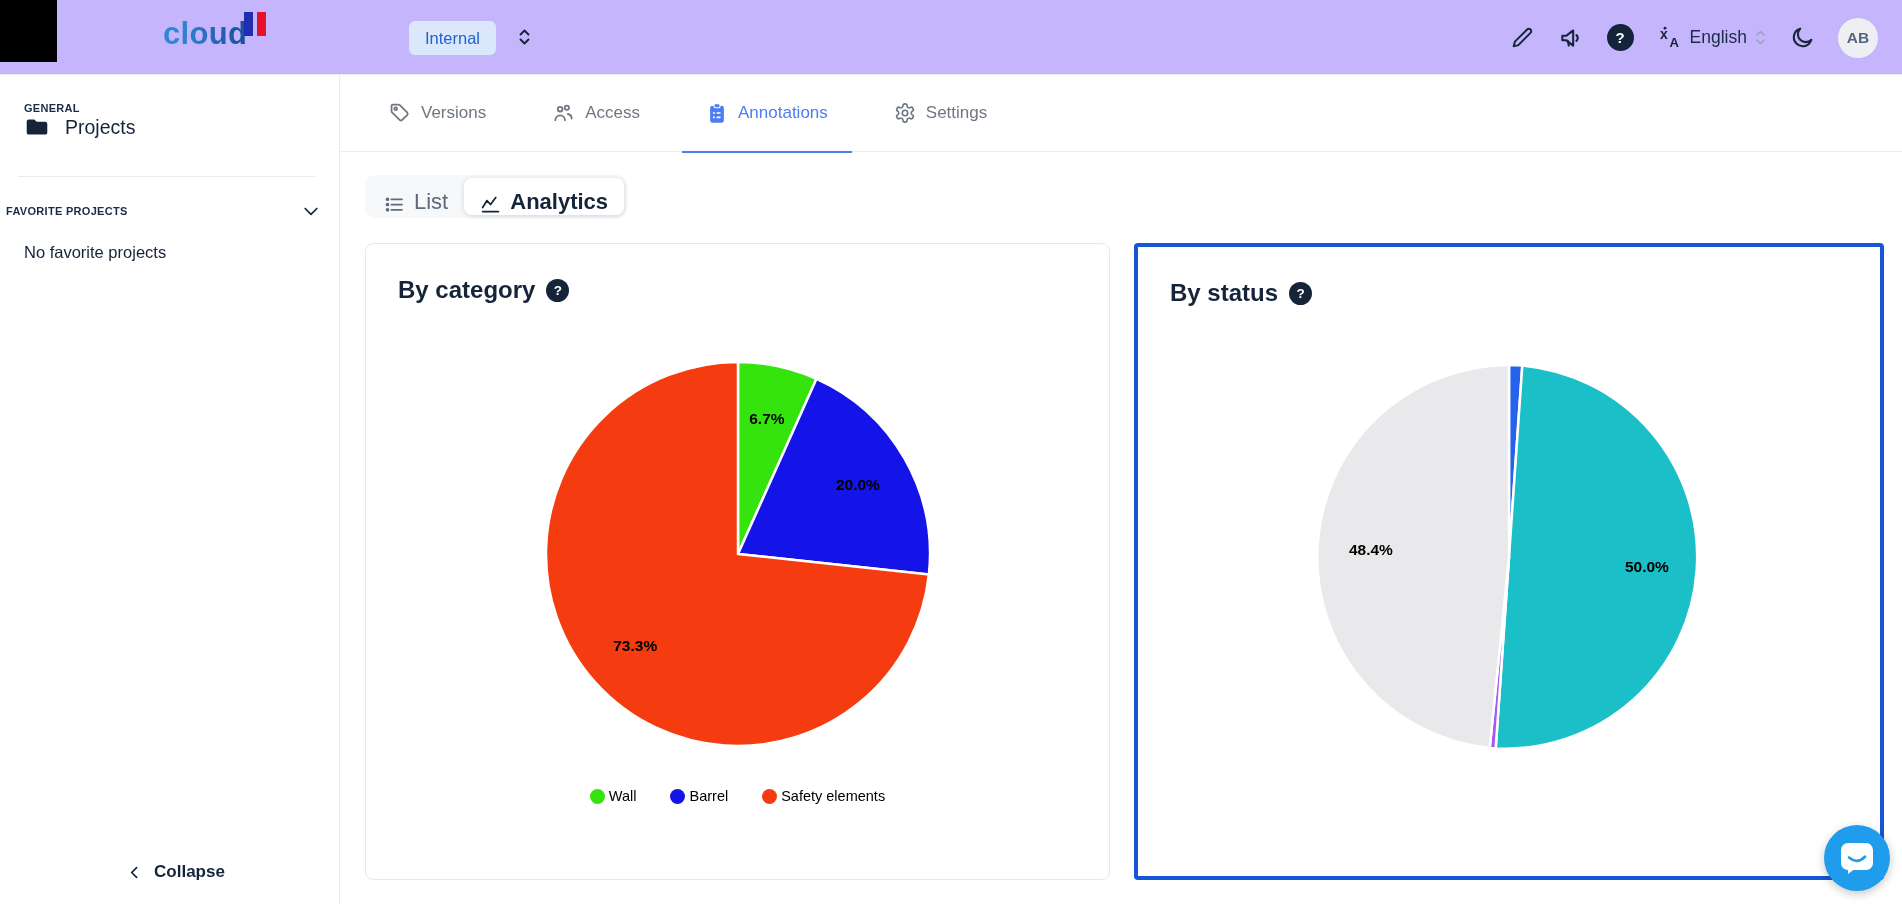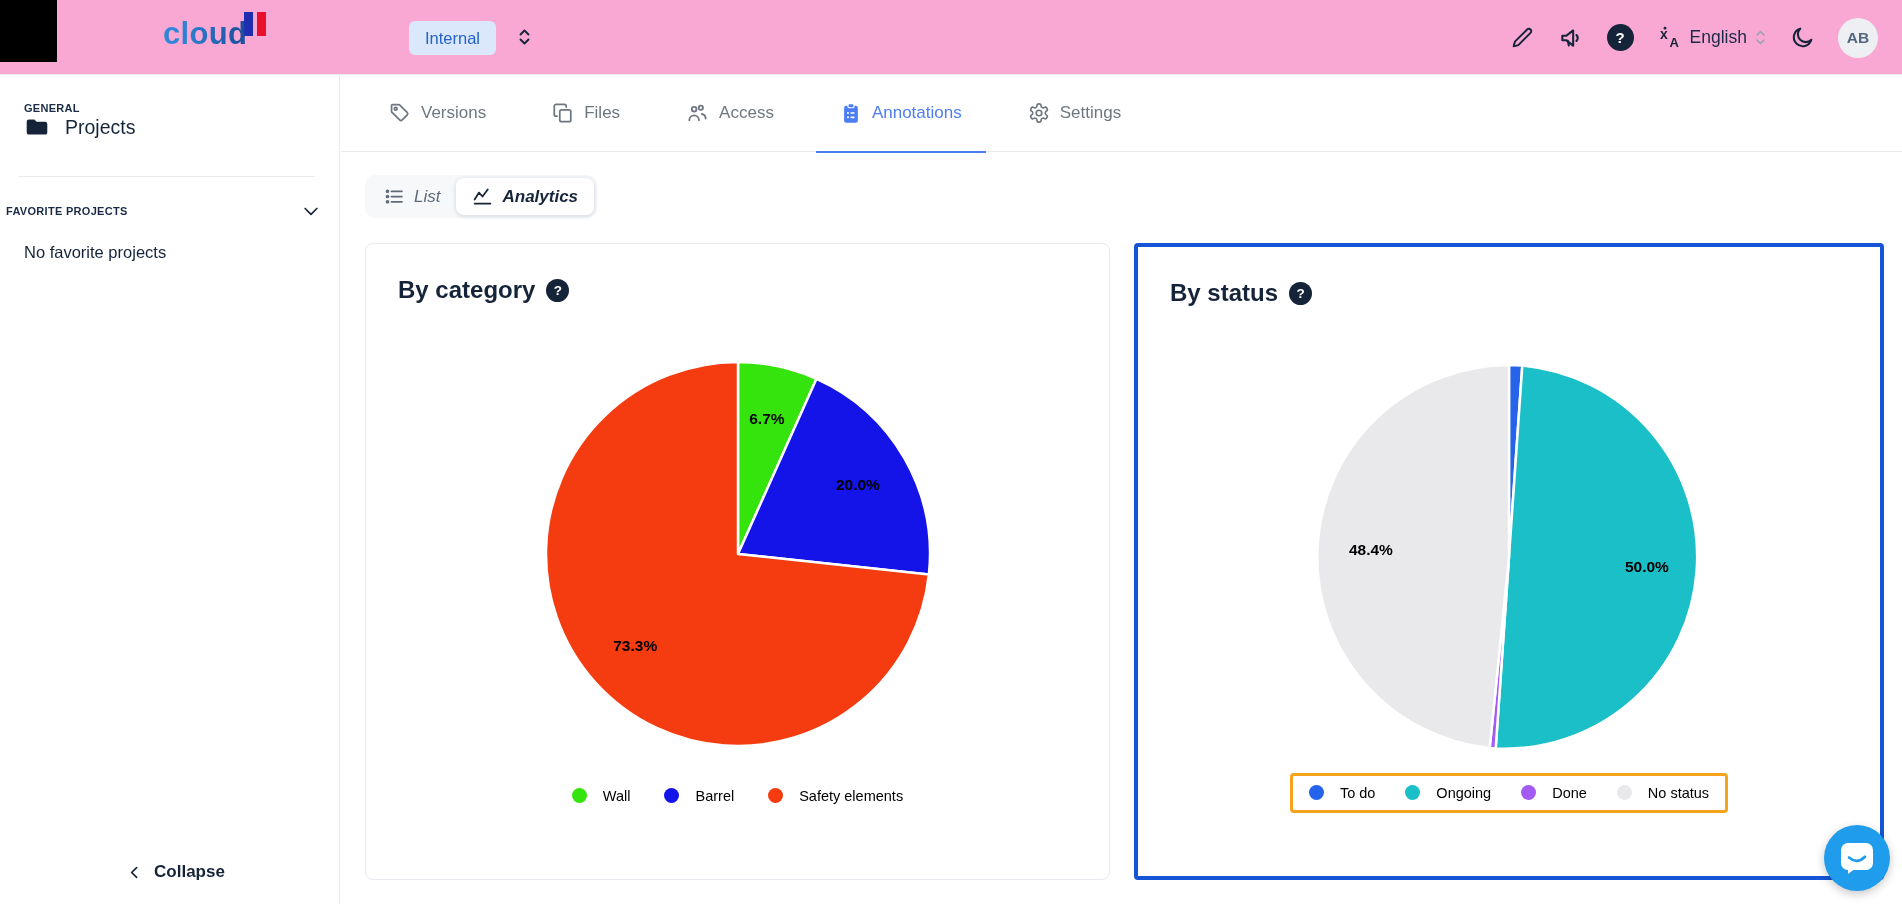--- a/index.html
+++ b/index.html
@@ -3,21 +3,21 @@
 <meta charset="utf-8">
 <style>
   * { box-sizing: border-box; }
   html,body { margin:0; padding:0; }
   body {
     width:1902px; height:904px; position:relative; overflow:hidden;
     background:#ffffff; color:#16243A;
     font-family:"Liberation Sans", sans-serif;
   }
   
-  .topbar { position:absolute; top:0; left:0; right:0; height:75px; background:#f9a8d4;
+  .topbar { position:absolute; top:0; left:0; right:0; height:75px; background:#c4b5fd;
             border-bottom:1px solid #E9EBEF; z-index:3; }
   .corner-black { position:absolute; left:0; top:0; width:57px; height:62px; background:#000; }
   .logo { position:absolute; left:163px; top:16px; font-size:31px; font-weight:600; letter-spacing:.3px;
           background:linear-gradient(90deg,#2E86D8 20%,#1D4F9C 95%);
           -webkit-background-clip:text; background-clip:text; color:transparent; }
   .flag { position:absolute; left:244px; top:12px; display:flex; gap:4px; }
   .flag i { display:block; width:9px; height:24px; }
   .flag .b { background:#1F2DB0; } .flag .r { background:#E8112D; }
   .chip { position:absolute; left:409px; top:21px; height:34px; padding:0 16px;
           background:#DBE7FA; color:#2563C9; font-size:16.5px; border-radius:6px;
@@ -48,39 +48,39 @@
   
   .main { position:absolute; left:341px; top:75px; right:0; bottom:0; background:#fff; }
   .tabbar { height:77px; border-bottom:1px solid #E9EBEF; display:flex; align-items:center;
             padding-left:24px; column-gap:18px; }
   .tab { position:relative; height:77px; display:flex; align-items:center; gap:10px; padding:0 24px;
          font-size:17px; color:#6E7781; cursor:pointer; }
   .tab.active { color:#4C7DF2; }
   .tab.active::after { content:""; position:absolute; left:0; right:0; bottom:-1px; height:2px; background:#4C7DF2; }
   .toolbar { display:flex; justify-content:space-between; align-items:center; margin:23px 18px 0 24px; }
   .seg { display:flex; align-items:center; background:#F6F8FA; border-radius:10px; padding:3px; height:43px; }
-  .seg-item { display:flex; align-items:center; gap:9px; padding:0 16px; height:37px; font-size:17px;
-              color:#5F6B7A; border-radius:8px; cursor:pointer;font-style:italic; }
+  .seg-item { display:flex; align-items:flex-end; gap:9px; padding:0 16px; height:37px; font-size:22px;
+              color:#5F6B7A; border-radius:8px; cursor:pointer; }
   .seg-item.active { background:#fff; color:#16243A; font-weight:700; box-shadow:0 1px 5px rgba(20,30,50,.16); }
   .btn-row { display:flex; gap:16px; }
   .btn { height:44px; padding:0 21px; border:1px solid #D8DDE3; border-radius:8px; background:#fff;
          font-size:17px; color:#8694A6; display:flex; align-items:center; cursor:pointer;
          font-family:"Liberation Sans", sans-serif; }
   
   .charts { display:flex; gap:24px; margin:25px 18px 0 24px; }
   .card { width:745px; height:637px; background:#fff; border:1px solid #E7E9EE; border-radius:8px;
           padding-top:32px; position:relative; }
   .card.highlight { width:750px; border:4px solid #1556D6; border-radius:4px; }
   .card-title { display:flex; align-items:center; gap:11px; margin-left:32px;
                 font-size:24px; font-weight:600; color:#16243A; }
   .pie-wrap { display:flex; justify-content:center; margin-top:50px; }
   svg.pie { width:400px; height:400px; }
   .pie-label { font-size:15.5px; font-weight:700; fill:#000; font-family:"Liberation Sans", sans-serif; }
   .legend { display:flex; justify-content:center; gap:34px; margin-top:34px; }
-  .legend-item { display:flex; gap:16px; font-size:14.5px; color:#000; cursor:pointer;
+  .legend-item { display:flex; align-items:center; gap:4px; font-size:14.5px; color:#000; cursor:pointer;
                  font-family:"Liberation Sans", sans-serif; }
   .legend-dot { width:15px; height:15px; border-radius:50%; display:inline-block; }
   .legend-box-wrap { display:flex; justify-content:center; margin-top:16px; }
   .legend-box { display:inline-flex; border:3px solid #F5A31B; border-radius:4px; padding:9px 16px; }
   .legend-box .legend { margin-top:0; gap:30px; }
   
   .chat { position:absolute; right:12px; bottom:13px; width:66px; height:66px; border-radius:50%;
           background:#1F9CEB; display:flex; align-items:center; justify-content:center;
           box-shadow:0 3px 10px rgba(0,0,0,.22); cursor:pointer; z-index:6; }
 </style>
@@ -162,27 +162,20 @@
 
 <main class="main">
 
   <div class="tabbar">
     <div class="tab">
       <svg width="22" height="22" viewBox="0 0 24 24" fill="none" stroke="#6E7781" stroke-width="1.9" stroke-linecap="round" stroke-linejoin="round">
         <path d="M2.8 10.4V4a1.2 1.2 0 0 1 1.2-1.2h6.4a2 2 0 0 1 1.4.6l8 8a2 2 0 0 1 0 2.8l-5.4 5.4a2 2 0 0 1-2.8 0l-8-8a2 2 0 0 1-.8-1.2z"></path>
         <circle cx="7.3" cy="7.3" r="1.5"></circle>
       </svg>
       <span>Versions</span>
-    </div>
-    <div class="tab">
-      <svg width="22" height="22" viewBox="0 0 24 24" fill="none" stroke="#6E7781" stroke-width="1.9" stroke-linecap="round" stroke-linejoin="round">
-        <rect x="8.5" y="8.5" width="12" height="13" rx="2"></rect>
-        <path d="M5.5 15.5h-1a2 2 0 0 1-2-2v-9a2 2 0 0 1 2-2h9a2 2 0 0 1 2 2v1"></path>
-      </svg>
-      <span>Files</span>
     </div>
     <div class="tab">
       <svg width="23" height="23" viewBox="0 0 24 24" fill="none" stroke="#6E7781" stroke-width="1.9" stroke-linecap="round" stroke-linejoin="round">
         <circle cx="8.5" cy="7.5" r="2.4"></circle>
           <circle cx="15.5" cy="6" r="2.2"></circle>
         <path d="M3.5 19c0-2.8 2.2-5 5-5s5 2.2 5 5"></path>
           <path d="M16.5 12.5c2.4.4 4 2.3 4 4.8"></path>
       </svg>
       <span>Access</span>
     </div>
@@ -268,42 +261,20 @@
       <div class="pie-wrap">
         <svg class="pie" viewBox="0 0 400 400">
             <path d="M200,200 L200.0,8.0 A192,192 0 0 1 213.3,8.5 Z" fill="#2563EB" stroke="#ffffff" stroke-width="2.5" stroke-linejoin="round"></path>
             <path d="M200,200 L213.3,8.5 A192,192 0 0 1 186.7,391.5 Z" fill="#1ABFC7" stroke="#ffffff" stroke-width="2.5" stroke-linejoin="round"></path>
             <path d="M200,200 L186.7,391.5 A192,192 0 0 1 180.7,391.0 Z" fill="#A35BF2" stroke="#ffffff" stroke-width="2.5" stroke-linejoin="round"></path>
             <path d="M200,200 L180.7,391.0 A192,192 0 0 1 200.0,8.0 Z" fill="#E9E9EC" stroke="#ffffff" stroke-width="2.5" stroke-linejoin="round"></path>
             <text x="337.9" y="214.5" text-anchor="middle" class="pie-label">50.0%</text>
             <text x="61.9" y="198.1" text-anchor="middle" class="pie-label">48.4%</text>
           </svg>
       </div>
-      <div class="legend-box-wrap">
-        <div class="legend-box">
-          <div class="legend">
-              <span class="legend-item">
-                <span class="legend-dot" style="background:#2563EB"></span>
-                <span>To do</span>
-              </span>
-              <span class="legend-item">
-                <span class="legend-dot" style="background:#1ABFC7"></span>
-                <span>Ongoing</span>
-              </span>
-              <span class="legend-item">
-                <span class="legend-dot" style="background:#A35BF2"></span>
-                <span>Done</span>
-              </span>
-              <span class="legend-item">
-                <span class="legend-dot" style="background:#E9E9EC"></span>
-                <span>No status</span>
-              </span>
-            </div>
-        </div>
-      </div>
     </section>
 
   </div>
 </main>
 
 <div class="chat">
   <svg width="36" height="34" viewBox="0 0 36 34">
     <rect x="2" y="2" width="32" height="27" rx="7" fill="#fff"></rect>
     <path d="M9 27v6l8-6z" fill="#fff"></path>
     <path d="M10 16.5q8 7 16-.8" stroke="#1F9CEB" stroke-width="2.6" fill="none" stroke-linecap="round"></path>

